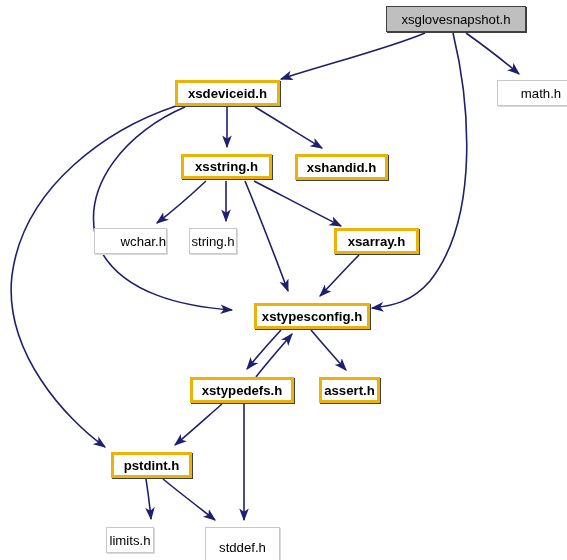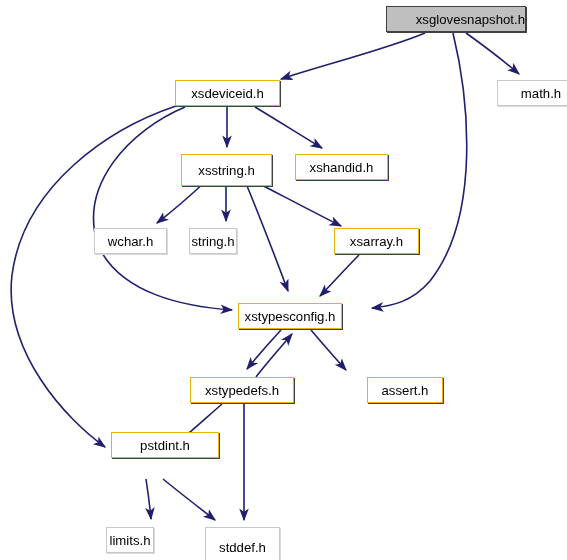--- a/index.html
+++ b/index.html
@@ -29,22 +29,23 @@
     align-items: center;
     justify-content: center;
     white-space: nowrap;
     font-size: 13.2px;
     color: #000000;
     background: #ffffff;
     border: 1px solid #c0c0c0;
     z-index: 5;
   }
   .node.strong {
-    border: 1px solid #eab308;
+    border: 3px solid #eab308;
     box-shadow: 1px 1px 0 0 #404040;
+    font-weight: bold;
   }
   .node.root {
     border: 1px solid #404040;
     box-shadow: 1px 1px 0 0 #404040;
     background: #bfbfbf;
   }
   .node.sys {
     border: 1px solid #c8c8c8;
     box-shadow: 1px 1px 0 0 #d9d9d9;
   }
@@ -78,54 +79,54 @@
         <path d="M 281,330 C 269,343 256,358 247,369" fill="none" stroke="#1f1f6e" stroke-width="1.6" marker-end="url(#arrowhead)"></path>
         <path d="M 256,377 C 266,364 281,347 292,334" fill="none" stroke="#1f1f6e" stroke-width="1.6" marker-end="url(#arrowhead)"></path>
         <path d="M 311,330 C 322,343 336,359 346,370" fill="none" stroke="#1f1f6e" stroke-width="1.6" marker-end="url(#arrowhead)"></path>
         <path d="M 222,404 C 206,418 187,435 175,445" fill="none" stroke="#1f1f6e" stroke-width="1.6" marker-end="url(#arrowhead)"></path>
         <path d="M 244,404 L 244,520" fill="none" stroke="#1f1f6e" stroke-width="1.6" marker-end="url(#arrowhead)"></path>
         <path d="M 146,479 C 148,492 150,508 151,519" fill="none" stroke="#1f1f6e" stroke-width="1.6" marker-end="url(#arrowhead)"></path>
         <path d="M 163,479 C 180,493 201,509 215,520" fill="none" stroke="#1f1f6e" stroke-width="1.6" marker-end="url(#arrowhead)"></path>
       </g>
   </svg>
   <div id="nodes-group">
-      <div class="node root" style="left: 386px; top: 6px; width: 140px; height: 26px; justify-content: flex-end;">
+      <div class="node root" style="left: 386px; top: 6px; width: 140px; height: 26px;">
         <span class="node-label">xsglovesnapshot.h</span>
       </div>
       <div class="node sys" style="left: 497px; top: 80px; width: 88px; height: 26px;">
         <span class="node-label">math.h</span>
       </div>
       <div class="node strong" style="left: 175px; top: 80px; width: 105px; height: 26px;">
         <span class="node-label">xsdeviceid.h</span>
       </div>
-      <div class="node strong" style="left: 181px; top: 154px; width: 91px; height: 32px;">
+      <div class="node strong" style="left: 181px; top: 154px; width: 91px; height: 25px;">
         <span class="node-label">xsstring.h</span>
       </div>
       <div class="node strong" style="left: 295px; top: 154px; width: 93px; height: 26px; align-items: center;">
         <span class="node-label">xshandid.h</span>
       </div>
-      <div class="node sys" style="left: 94px; top: 228px; width: 73px; height: 26px;">
+      <div class="node sys" style="left: 94px; top: 228px; width: 73px; height: 26px; justify-content: flex-end;">
         <span class="node-label">wchar.h</span>
       </div>
       <div class="node sys" style="left: 189px; top: 228px; width: 48px; height: 26px;">
         <span class="node-label">string.h</span>
       </div>
       <div class="node strong" style="left: 334px; top: 228px; width: 85px; height: 26px; justify-content: center;">
         <span class="node-label">xsarray.h</span>
       </div>
-      <div class="node strong" style="left: 238px; top: 303px; width: 104px; height: 26px;">
+      <div class="node strong" style="left: 254px; top: 303px; width: 116px; height: 26px;">
         <span class="node-label">xstypesconfig.h</span>
       </div>
       <div class="node strong" style="left: 190px; top: 377px; width: 104px; height: 26px;">
         <span class="node-label">xstypedefs.h</span>
       </div>
-      <div class="node strong" style="left: 319px; top: 377px; width: 76px; height: 26px; margin-left: 48px;">
+      <div class="node strong" style="left: 319px; top: 377px; width: 61px; height: 26px;">
         <span class="node-label">assert.h</span>
       </div>
-      <div class="node strong" style="left: 111px; top: 432px; width: 108px; height: 26px;">
+      <div class="node strong" style="left: 111px; top: 452px; width: 81px; height: 26px;">
         <span class="node-label">pstdint.h</span>
       </div>
       <div class="node sys" style="left: 106px; top: 527px; width: 48px; height: 26px;">
         <span class="node-label">limits.h</span>
       </div>
       <div class="node sys" style="left: 205px; top: 527px; width: 75px; height: 40px;">
         <span class="node-label">stddef.h</span>
       </div>
     </div>
 </div>

